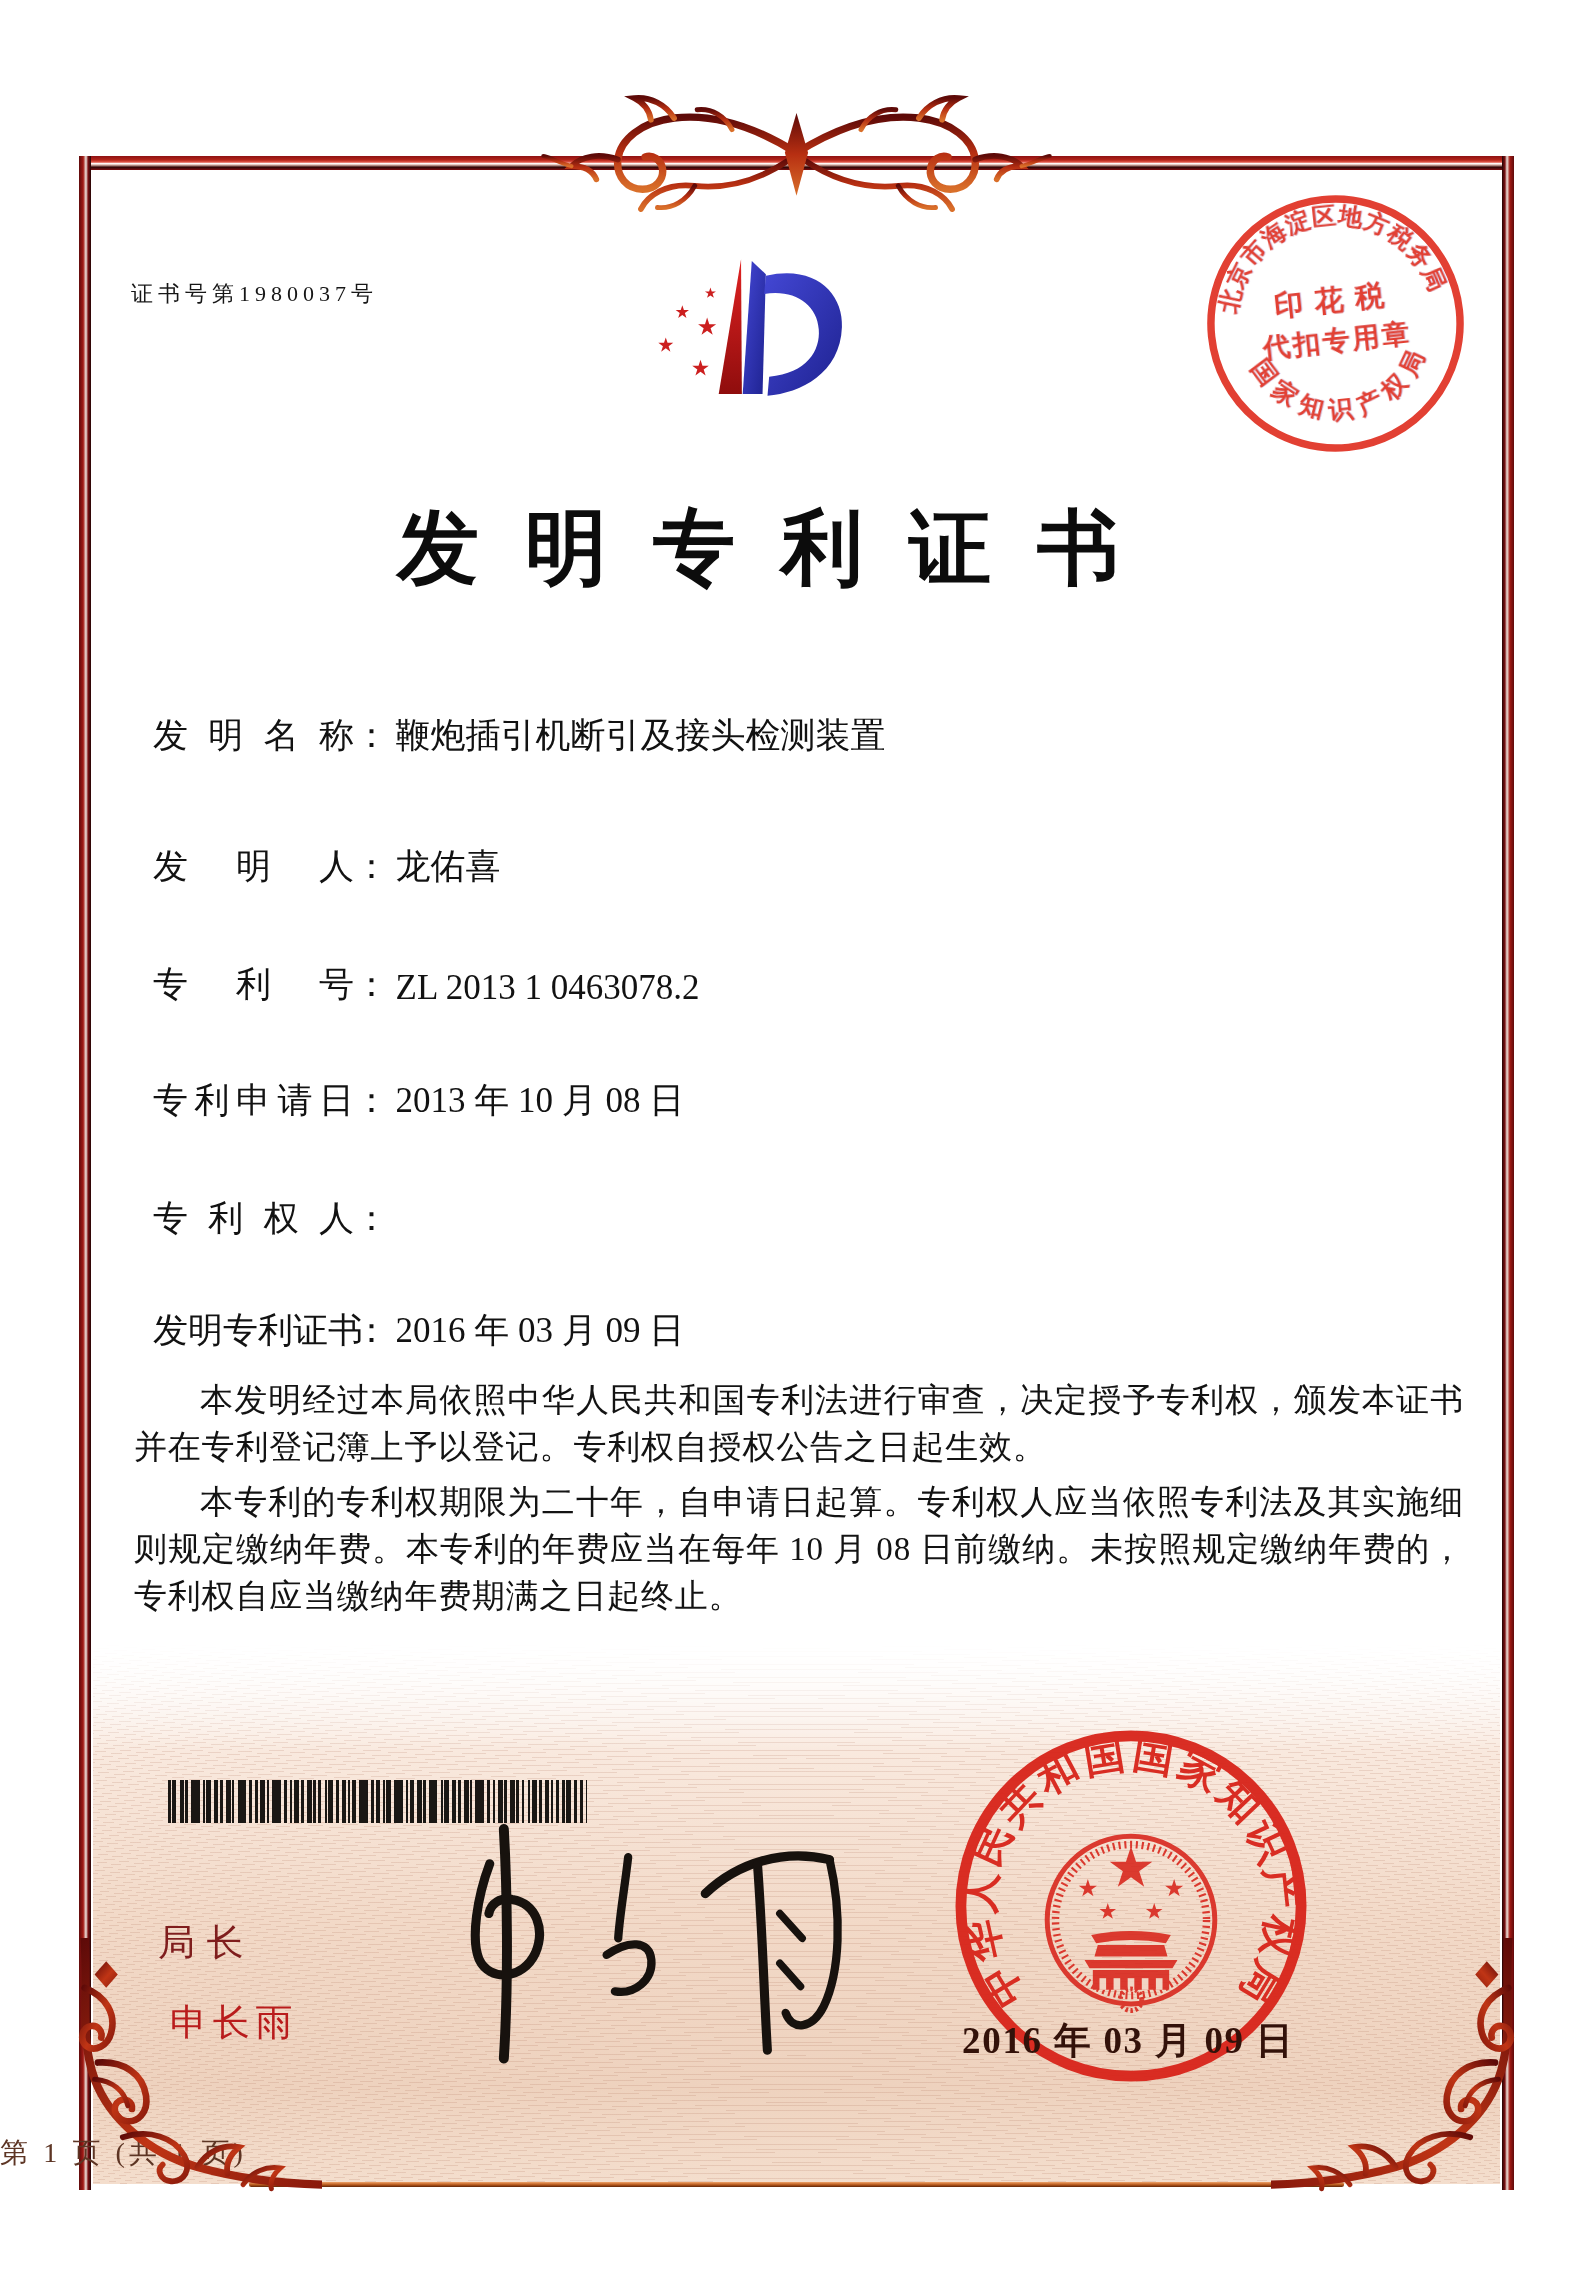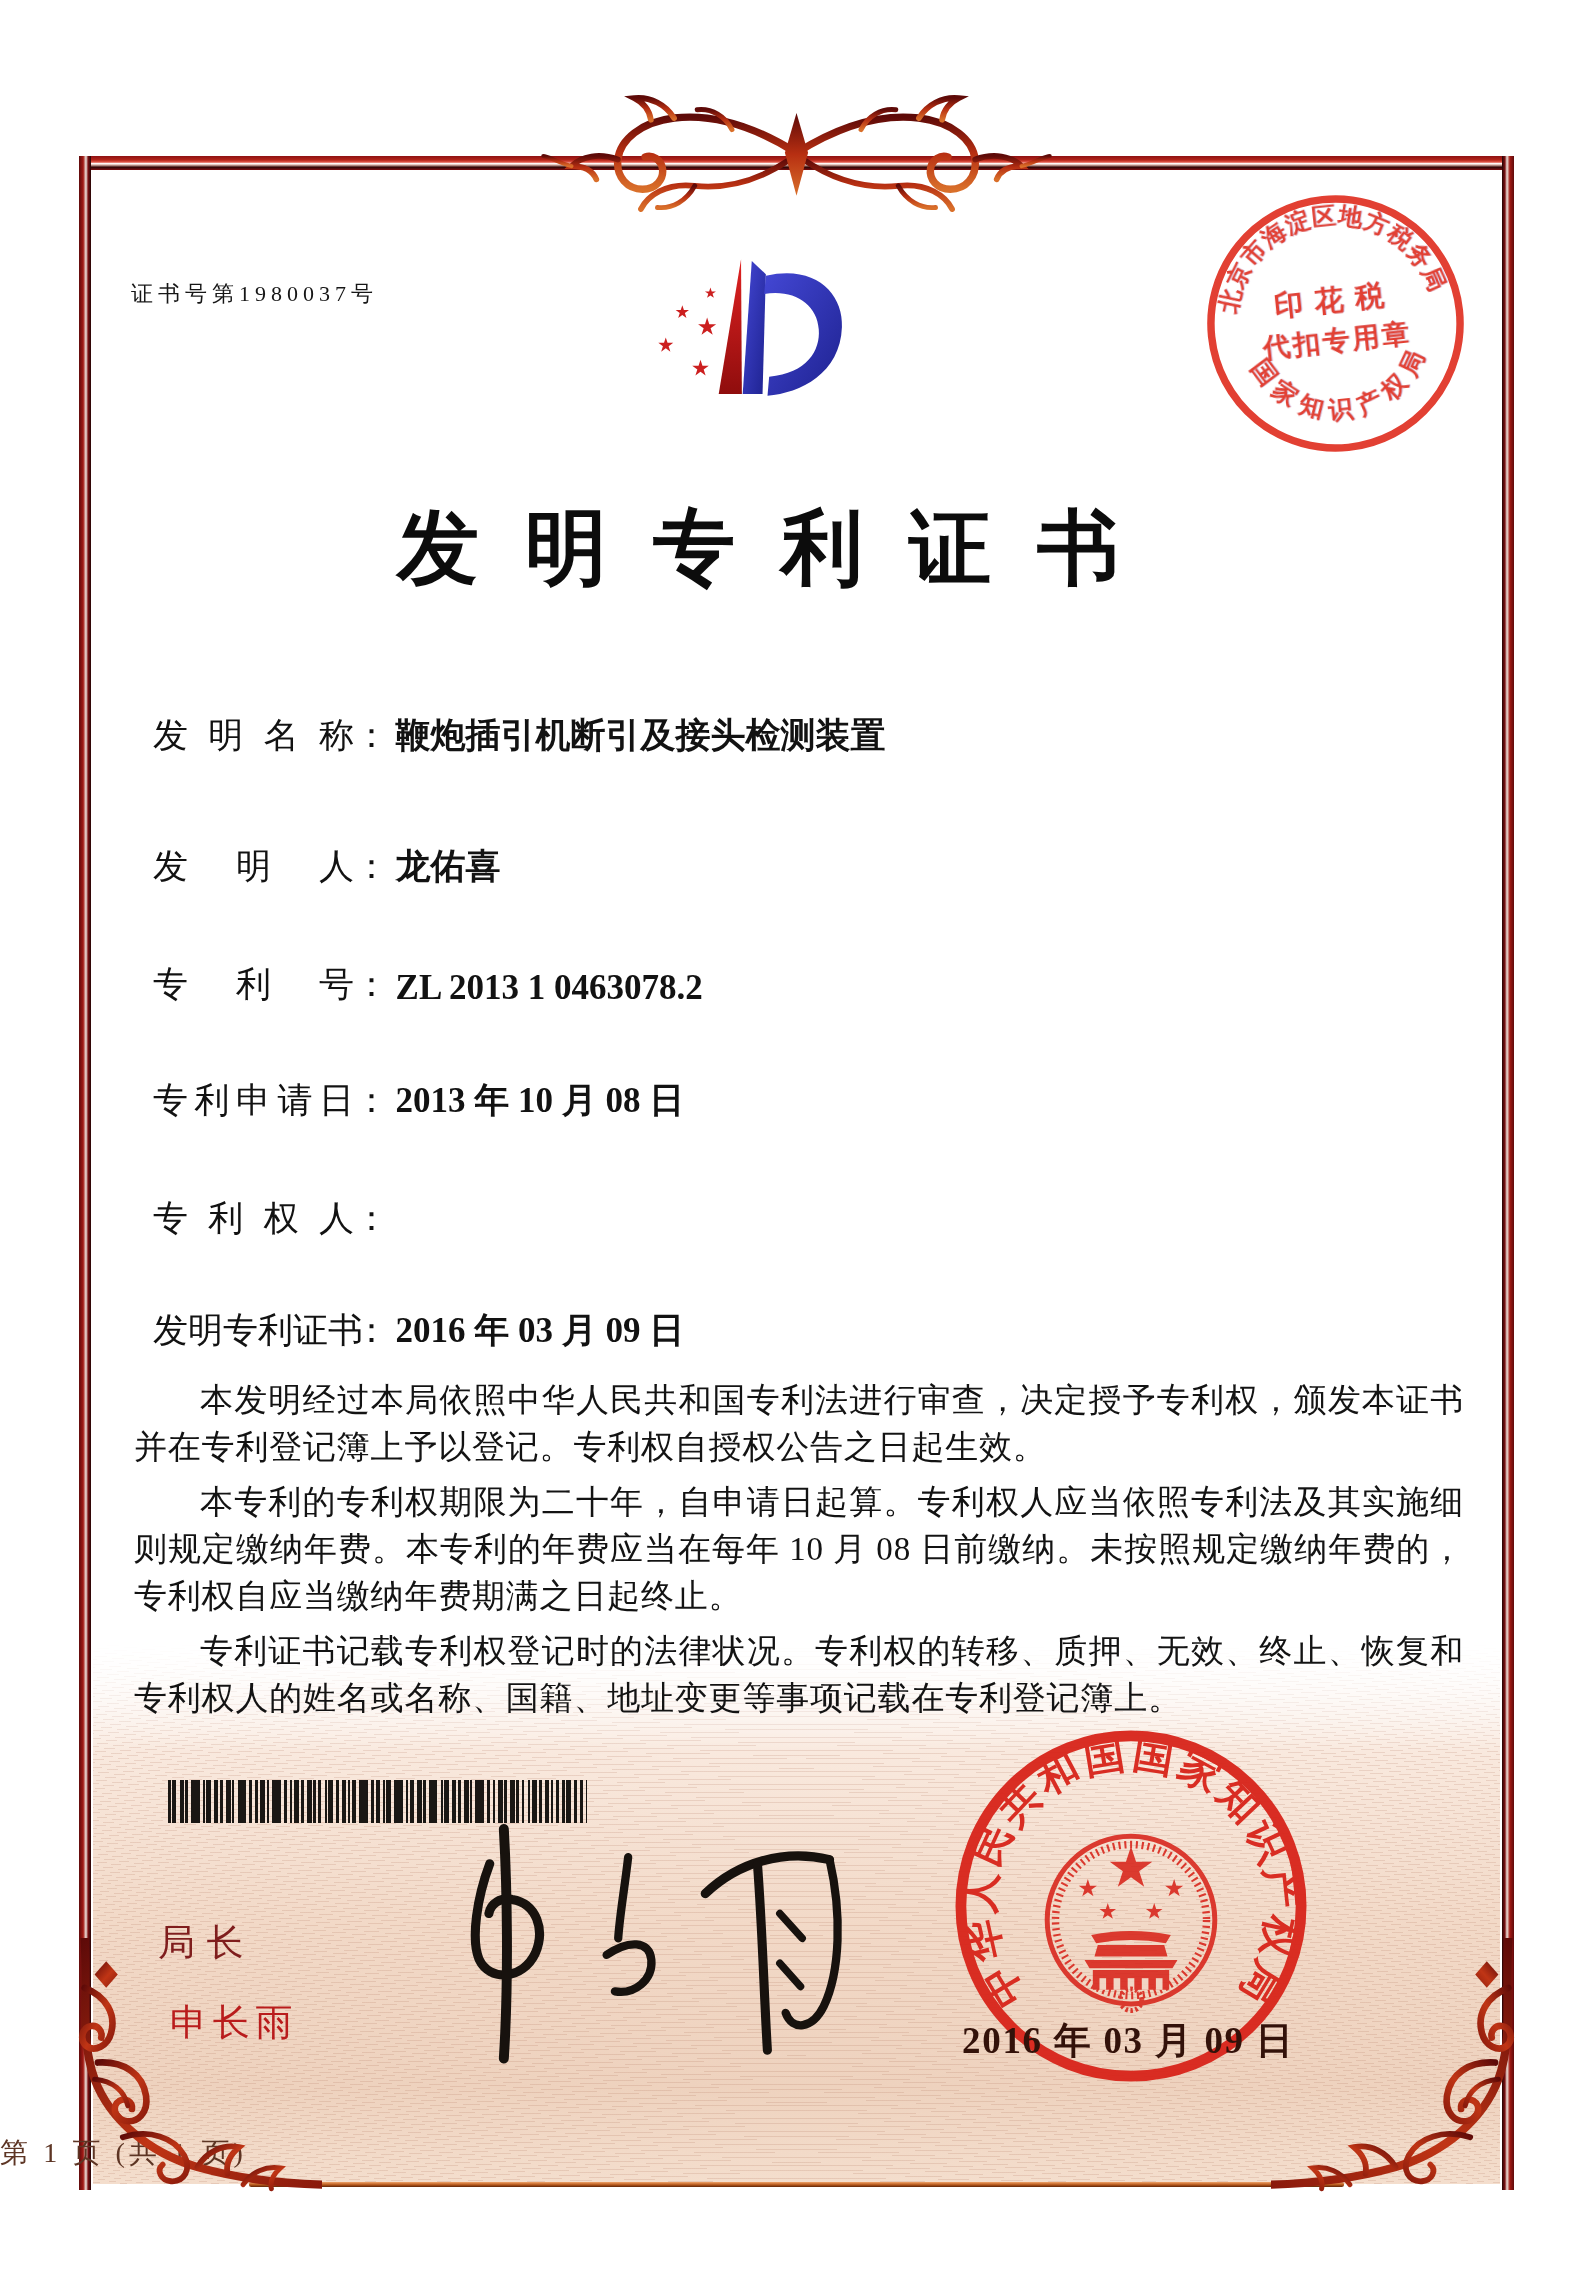--- a/index.html
+++ b/index.html
@@ -27,21 +27,21 @@
     -webkit-mask:linear-gradient(180deg,transparent 0,#000 108px);
     mask:linear-gradient(180deg,transparent 0,#000 108px);}
 
   
   .cert-no{left:131px;top:279px;font-size:22px;letter-spacing:5px;z-index:3;color:#161616}
   .title{left:-11.6px;top:494px;width:1493px;text-align:center;font-size:82px;font-weight:bold;
          letter-spacing:46px;padding-left:46px;z-index:3;color:#0c0c0c}
   .frow{position:absolute;left:153px;display:flex;align-items:flex-end;font-size:35px;z-index:3;color:#121212;white-space:nowrap}
   .flabel{display:inline-block;width:201px;text-align:justify;text-align-last:justify}
   .fcolon{display:inline-block}
-  .fvalue{margin-left:6.6px;white-space:pre;font-weight:700}
+  .fvalue{margin-left:6.6px;white-space:pre;font-weight:400}
   .r1{top:712px}.r2{top:843px}.r3{top:961px}.r4{top:1077px}.r5{top:1195px}.r6{top:1307px}
 
   .paras{left:126px;top:1369px;width:1346px;z-index:3;font-size:33px;line-height:47px;text-align:justify}
   .paras p{margin:8px;text-indent:2em;letter-spacing:0.8px}
 
   .barcode{left:168px;top:1780px;width:419px;height:43px;z-index:3;
     background:
       repeating-linear-gradient(90deg,#1a1714 0 2.5px,transparent 2.5px 5.8px),
       repeating-linear-gradient(90deg,transparent 0 4.1px,#1a1714 4.1px 7.5px,transparent 7.5px 14px,#1a1714 14px 15.8px,transparent 15.8px 24px,#1a1714 24px 29px,transparent 29px 34px);}
 
@@ -186,21 +186,20 @@
 </div>
 <div class="frow r6">
   <span class="flabel">发明专利证书</span>
     <span class="fcolon">：</span>
     <span class="fvalue">2016 年 03 月 09 日</span>
 </div>
 
 <div class="abs paras">
   <p>本发明经过本局依照中华人民共和国专利法进行审查，决定授予专利权，颁发本证书并在专利登记簿上予以登记。专利权自授权公告之日起生效。</p>
   <p>本专利的专利权期限为二十年，自申请日起算。专利权人应当依照专利法及其实施细则规定缴纳年费。本专利的年费应当在每年 10 月 08 日前缴纳。未按照规定缴纳年费的，专利权自应当缴纳年费期满之日起终止。</p>
-  <p>专利证书记载专利权登记时的法律状况。专利权的转移、质押、无效、终止、恢复和专利权人的姓名或名称、国籍、地址变更等事项记载在专利登记簿上。</p>
 </div>
 
 <div class="abs barcode"></div>
 
 <div class="abs director-title">局长</div>
 <div class="abs director-name">申长雨</div>
 
 <svg class="abs signature" viewBox="0 0 590 310" aria-hidden="true">
   <g stroke="#17120e" fill="none" stroke-linecap="round" stroke-linejoin="round">
     <path d="M95,60 C80,100 72,150 82,175 C95,203 135,200 150,168 C162,140 152,108 122,103 C108,100 96,108 94,120" stroke-width="11"></path>

